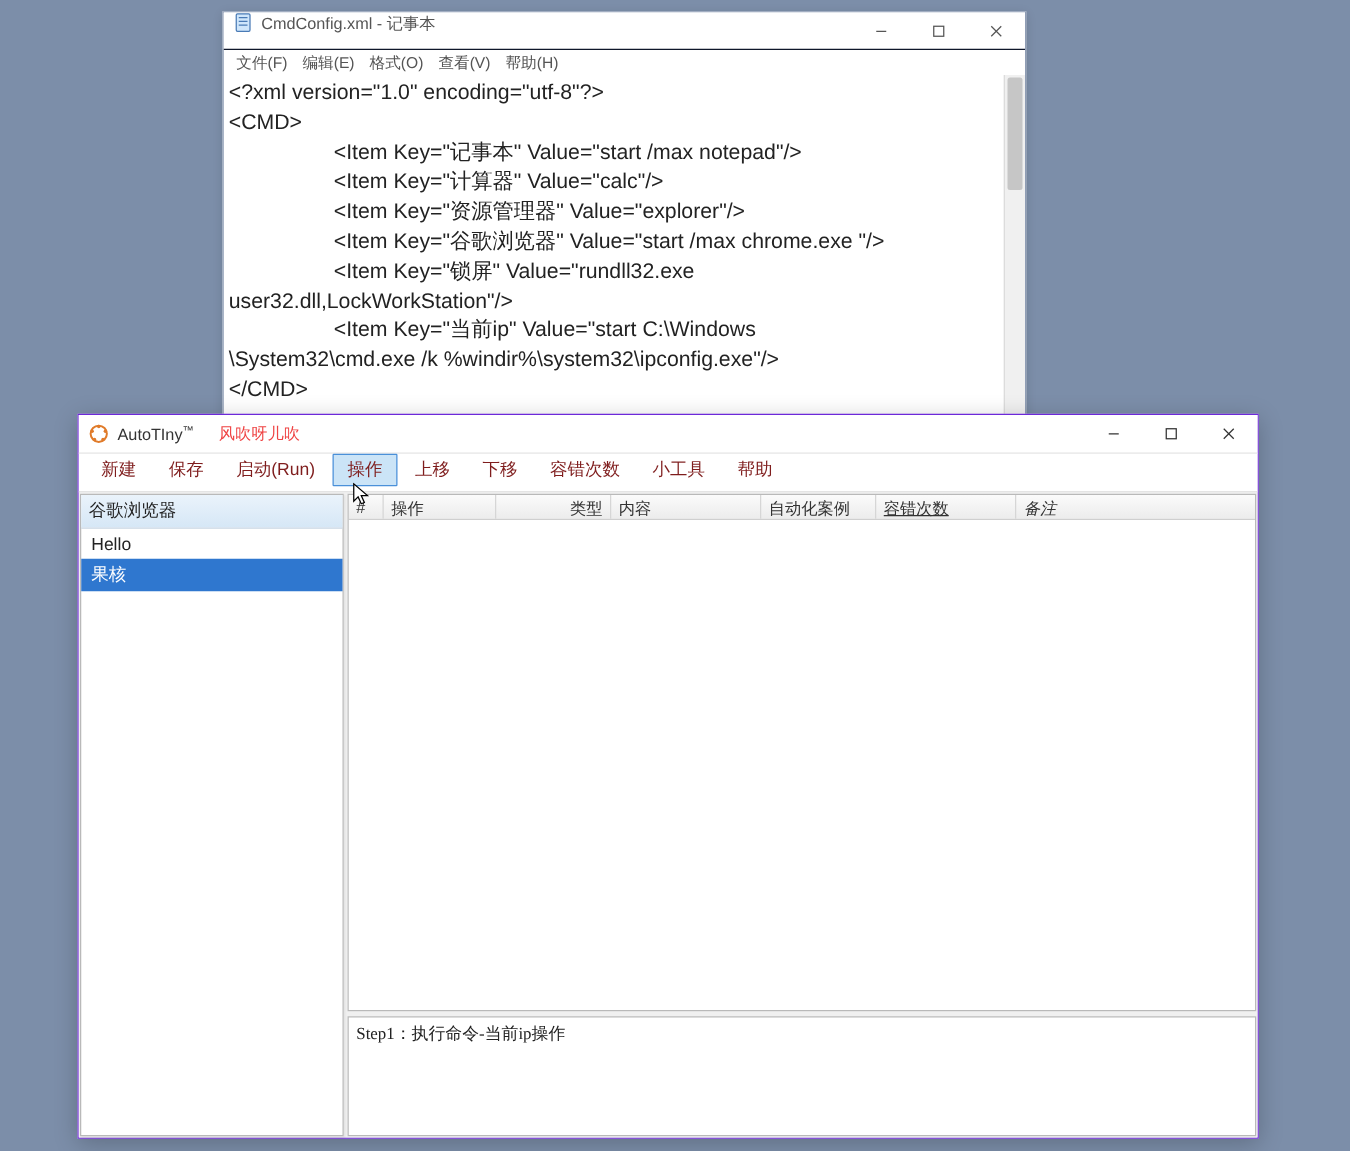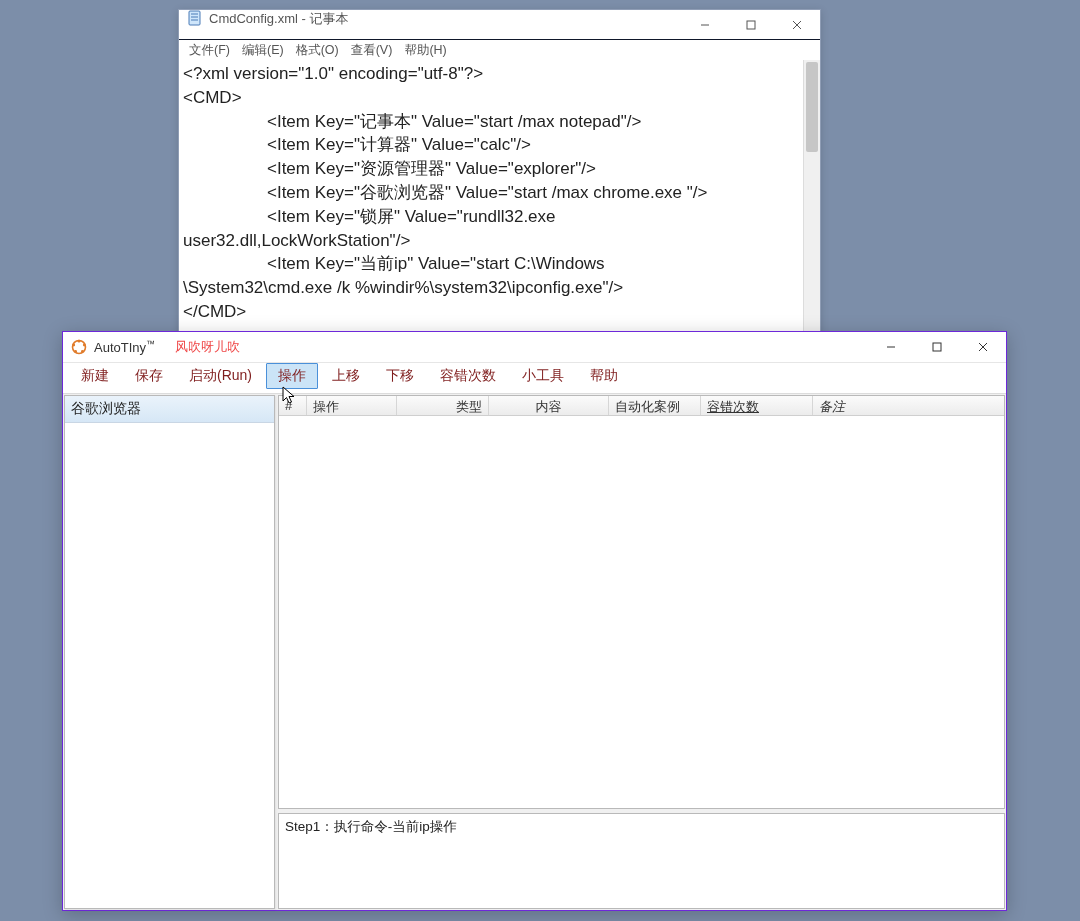--- a/index.html
+++ b/index.html
@@ -196,34 +196,34 @@
   }
   .at-th {
     border-right:1px solid #d6d6d6;
     padding: 2px 6px 0 6px;
     white-space:nowrap;
     overflow:hidden;
   }
   .col-idx   { width: 28px; }
   .col-op    { width: 90px; }
   .col-type  { width: 92px; text-align: right; }
-  .col-content{ width: 120px; text-align: center; }
+  .col-content{ width: 120px; }
   .col-loop  { width: 92px; }
   .col-tol   { width: 112px; text-decoration: underline; }
   .col-note  { flex:1; border-right:none;font-style:italic; }
 
   .at-table-body { height: calc(100% - 20px); background:#fff; }
 
   .at-status {
     height: 96px;
     background:#fff;
     border:1px solid #b9b9b9;
     margin-top:4px;
     padding: 4px 6px;
-    font-family: Liberation Sans, sans-serif;
+    font-family: Liberation Serif, serif;
     font-size: 13.5px;
     color:#222;
     overflow:hidden;
   }
 
   .cursor-arrow {
     position:absolute;
     pointer-events:none;
   }
   .cursor-arrow svg { width:16px; height:20px; }
@@ -317,20 +317,24 @@
     <div class="tb-btn">上移</div>
     <div class="tb-btn">下移</div>
     <div class="tb-btn">容错次数</div>
     <div class="tb-btn">小工具</div>
     <div class="tb-btn">帮助</div>
   </div>
 
   <div class="at-content">
     <div class="at-sidebar">
       <div class="at-side-header">谷歌浏览器</div>
+      <div id="at-side-items">
+          <div class="at-side-item">Hello</div>
+          <div class="at-side-item selected">果核</div>
+        </div>
     </div>
 
     <div class="at-main">
       <div class="at-table-wrap">
         <div class="at-table-header">
           <div class="at-th col-idx">#</div>
           <div class="at-th col-op">操作</div>
           <div class="at-th col-type">类型</div>
           <div class="at-th col-content">内容</div>
           <div class="at-th col-loop">自动化案例</div>

